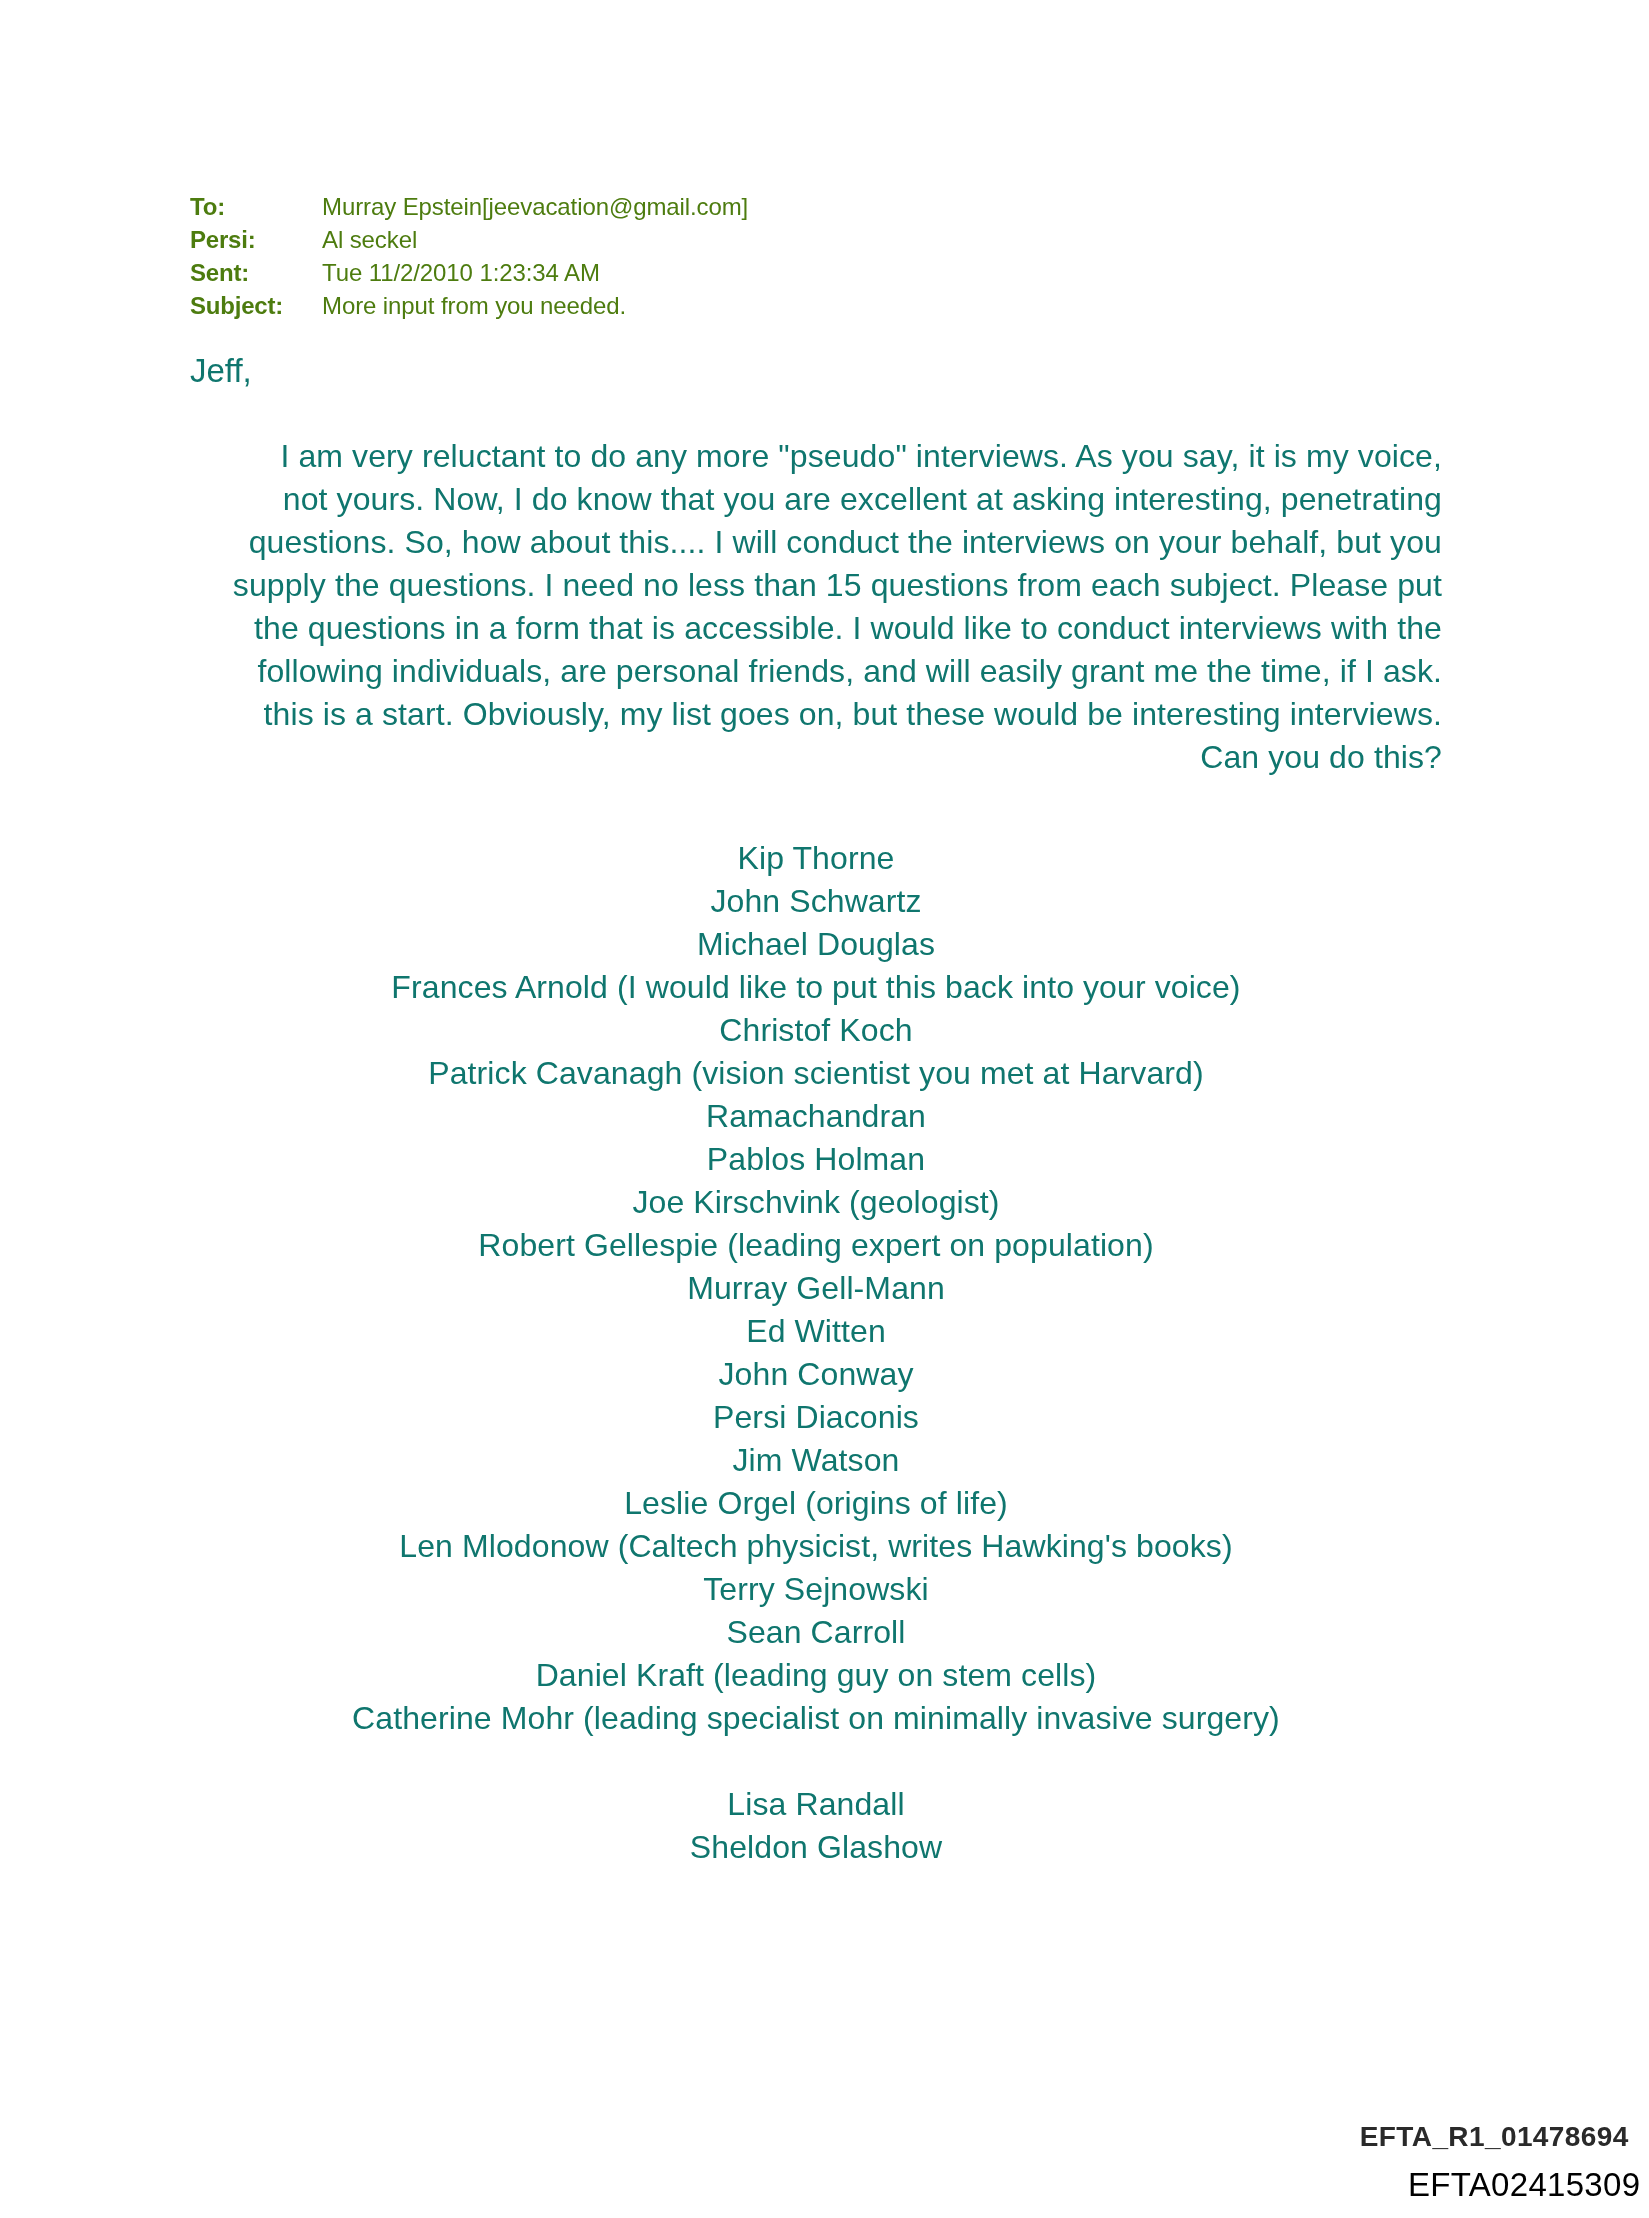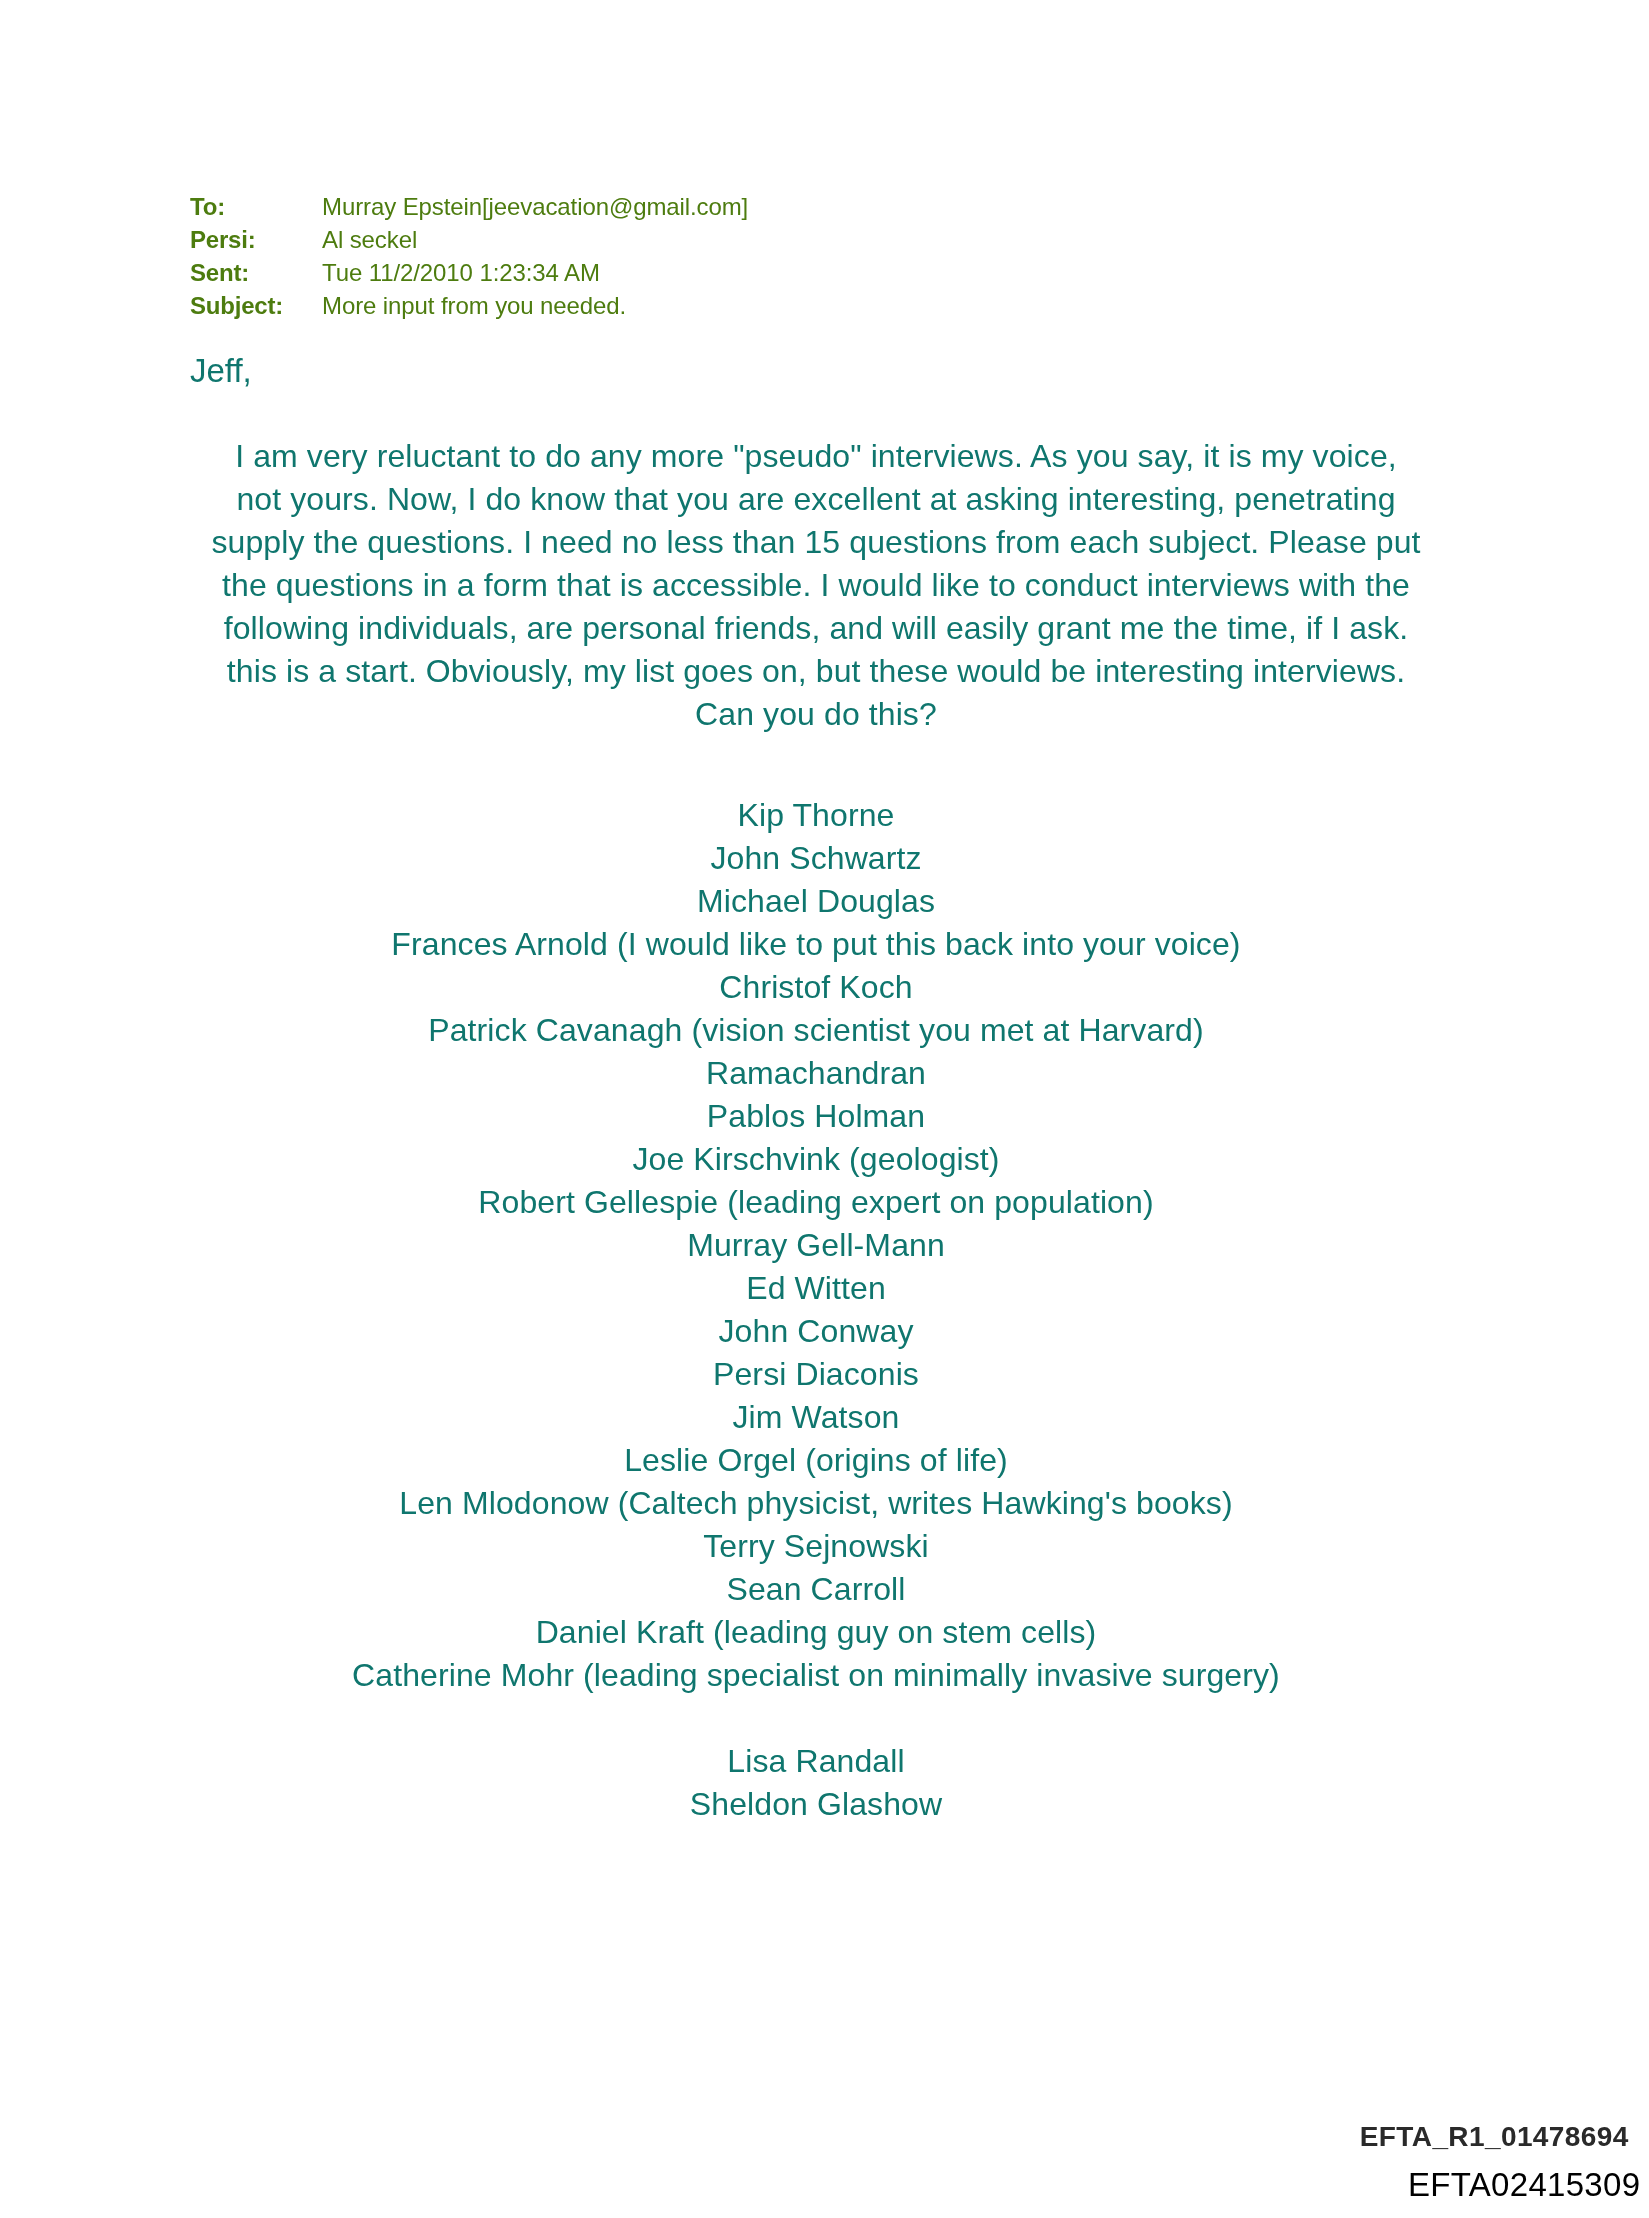--- a/index.html
+++ b/index.html
@@ -63,21 +63,21 @@
     font-size: 33px;
     line-height: 43px;
     margin: 0 0 43px 0;
   }
 
   .para {
     font-size: 32px;
     line-height: 43px;
     margin: 0;
     letter-spacing: 0.1px;
-    text-align: center;
+    text-align: right;
   }
 
   .list-block {
     margin-top: 58px;
     font-size: 32px;
     line-height: 43px;
     letter-spacing: 0.1px;
   }
   .list-block .name-line {
     margin: 0;
@@ -135,20 +135,21 @@
     </div>
   </div>
 
   <div class="letter">
 
     <p class="salutation">Jeff,</p>
 
     <div class="para">
       <div>I am very reluctant to do any more "pseudo" interviews. As you say, it is my voice,</div>
       <div>not yours. Now, I do know that you are excellent at asking interesting, penetrating</div>
+      <div>questions. So, how about this.... I will conduct the interviews on your behalf, but you</div>
       <div>supply the questions. I need no less than 15 questions from each subject. Please put</div>
       <div>the questions in a form that is accessible. I would like to conduct interviews with the</div>
       <div>following individuals, are personal friends, and will easily grant me the time, if I ask.</div>
       <div>this is a start. Obviously, my list goes on, but these would be interesting interviews.</div>
       <div> Can you do this?</div>
     </div>
 
     <div class="list-block">
       <div class="name-line">Kip Thorne</div>
       <div class="name-line">John Schwartz</div>

